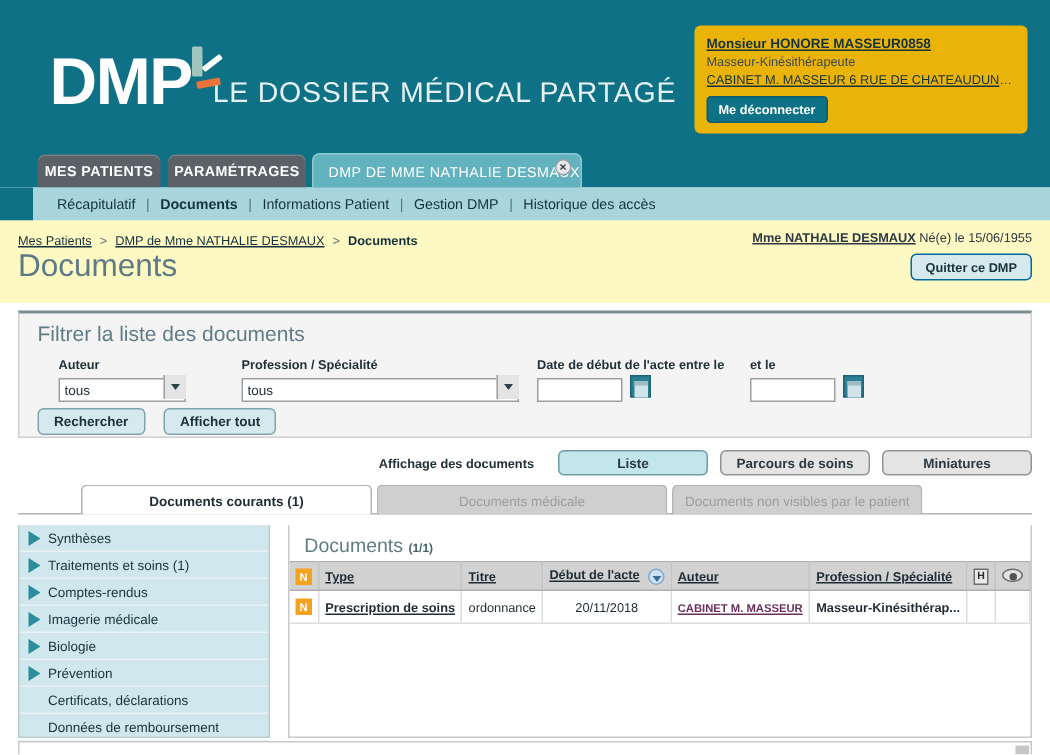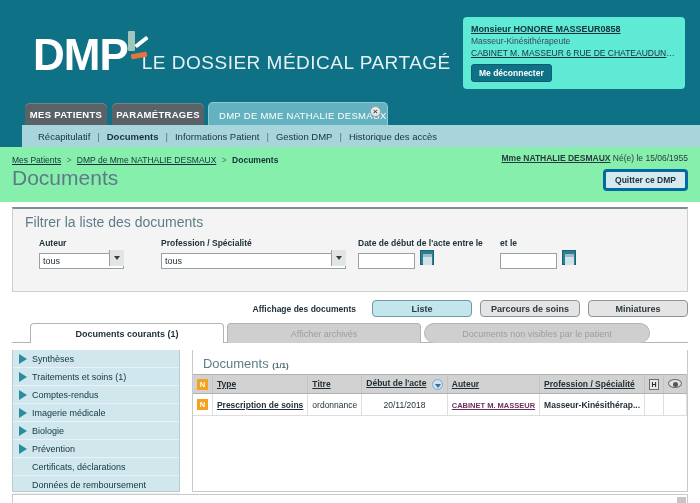--- a/index.html
+++ b/index.html
@@ -42,21 +42,21 @@
     position: absolute; width: 16px; height: 5px; background: #e8743b;
     left: 98px; top: 20px; transform: rotate(-10deg); border-radius: 1px;
   }
   .logo-tag {
     color: #e6f1f3; font-size: 19px; letter-spacing: 0.5px;
     margin-left: 14px; margin-bottom: 3px; font-weight: 300;
   }
 
   .userbox {
     position: absolute; right: 15px; top: 17px;
-    width: 222px; background: #5eead4; border-radius: 4px;
+    width: 222px; background: #eab308; border-radius: 4px;
     padding: 6px 8px 7px 8px;
   }
   .userbox .u-name {
     font-size: 9px; font-weight: bold; color: #14323c;
     text-decoration: underline; display: block; line-height: 12px;
   }
   .userbox .u-role {
     font-size: 8.5px; color: #3b4a52; display: block; line-height: 12px;
   }
   .userbox .u-addr {
@@ -114,40 +114,40 @@
   .submenu .spacer-left { width: 22px; height: 22px; background: #0f7186; }
   .submenu-items {
     display: flex; align-items: center; padding-left: 16px;
     font-size: 9.5px; color: #16333d;
   }
   .submenu-items a { color: #16333d; text-decoration: none; cursor: pointer; }
   .submenu-items a.current { font-weight: bold; }
   .submenu-sep { margin: 0 7px; color: #4c7781; }
 
   
-  .crumbrow { position: absolute; left: 0; top: 147px; width: 700px; height: 55px; background: #86efac; }
+  .crumbrow { position: absolute; left: 0; top: 147px; width: 700px; height: 55px; background: #fef9c3; }
   .crumb {
     position: absolute; left: 12px; top: 8px;
     font-size: 8.5px; color: #14323c;
   }
   .crumb a { color: #14323c; text-decoration: underline; cursor: pointer; }
   .crumb .sep { margin: 0 3px; color: #5d7078; }
   .crumb .last { font-weight: bold; }
   .page-title {
     position: absolute; left: 12px; top: 19px;
     font-size: 21px; color: #5d7b86; font-weight: 300;
   }
   .patient-line {
     position: absolute; right: 12px; top: 6px;
     font-size: 8.5px; color: #2b3940; white-space: nowrap;
   }
   .patient-line .pname { font-weight: bold; text-decoration: underline; }
   .btn-quit {
     position: absolute; right: 12px; top: 22px;
-    background: #d6e9ee; border: 3px solid #0369a1; border-radius: 4px;
+    background: #d6e9ee; border: 1px solid #0369a1; border-radius: 4px;
     font-size: 8.5px; font-weight: bold; color: #18323b;
     padding: 3px 9px; cursor: pointer;
   }
 
   
   .filter {
     position: absolute; left: 12px; top: 207px; width: 676px; height: 85px;
     background: #f4f4f4; border: 1px solid #cfcfcf; border-top: 2px solid #7d8d94;
   }
   .filter-title {
@@ -213,25 +213,26 @@
   
   .doctabs {
     position: absolute; left: 12px; top: 323px; width: 676px; height: 20px;
   }
   .dtab {
     position: absolute; top: 0; height: 20px;
     border: 1px solid #b4b4b4; border-bottom: none;
     border-radius: 4px 4px 0 0;
     font-size: 9px; display: flex; align-items: center; justify-content: center;
     cursor: pointer;
+    margin-left: 24px;
   }
   .dtab.active { background: #ffffff; color: #1d2d35; font-weight: bold; left: 18px; width: 194px; }
   .dtab.disabled { background: #cfcfcf; color: #9d9d9d; }
   .dtab-arch { left: 215px; width: 194px; }
-  .dtab-nonvis { left: 412px; width: 226px; border-radius: 10px; }
+  .dtab-nonvis { left: 412px; width: 167px; }
   .doctabs-underline {
     position: absolute; left: 0; top: 19px; width: 676px;
     border-bottom: 1px solid #b4b4b4;
   }
 
   
   .content {
     position: absolute; left: 12px; top: 350px; width: 676px; height: 142px;
     display: flex;
   }
@@ -411,33 +412,37 @@
         <span class="calbtn"></span>
       </div>
 
       <div class="fld" style="left:345px;">
         <span class="fld-label">Date de début de l'acte entre le</span>
         <input class="dateinput" type="text" value="" style="">
         <span class="calbtn"></span>
       </div>
     </div>
 
+    <div class="btnrow">
+      <button class="btn-grey">Rechercher</button>
+      <button class="btn-grey">Afficher tout</button>
+    </div>
   </div>
 
   <div class="displayrow">
     <span class="display-label">Affichage des documents</span>
     <div class="dbtn active">Liste</div>
     <div class="dbtn">Parcours de soins</div>
     <div class="dbtn">Miniatures</div>
   </div>
 
   <div class="doctabs">
     <div class="doctabs-underline"></div>
     <div class="dtab active">Documents courants (1)</div>
-    <div class="dtab disabled dtab-arch">Afficher archivés</div>
+    <div class="dtab disabled dtab-arch">Documents médicale</div>
     <div class="dtab disabled dtab-nonvis">Documents non visibles par le patient</div>
   </div>
 
   <div class="content">
 
     <div class="sidebar">
       <div class="side-item">
         <span class="tri"></span>
         <span>Synthèses</span>
       </div>

